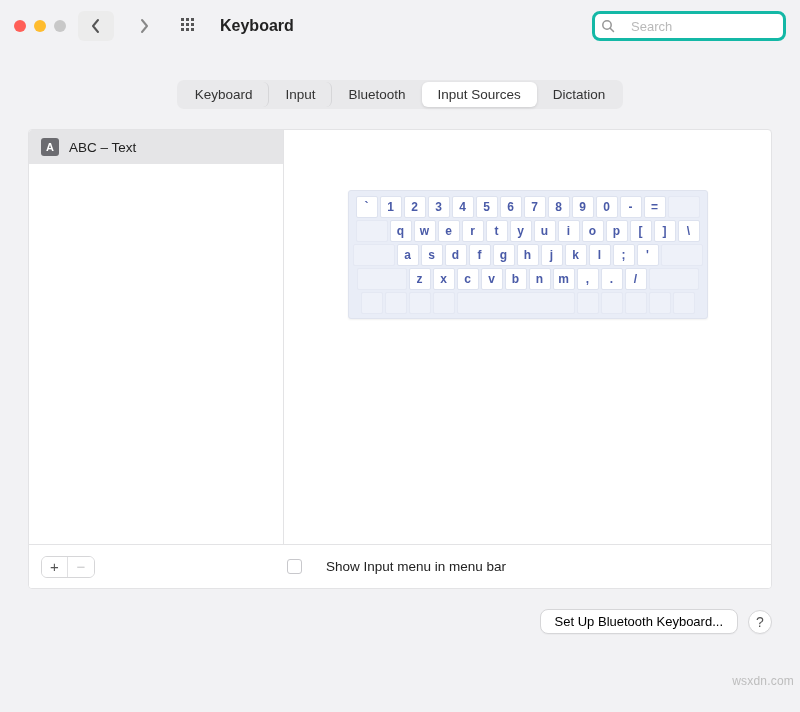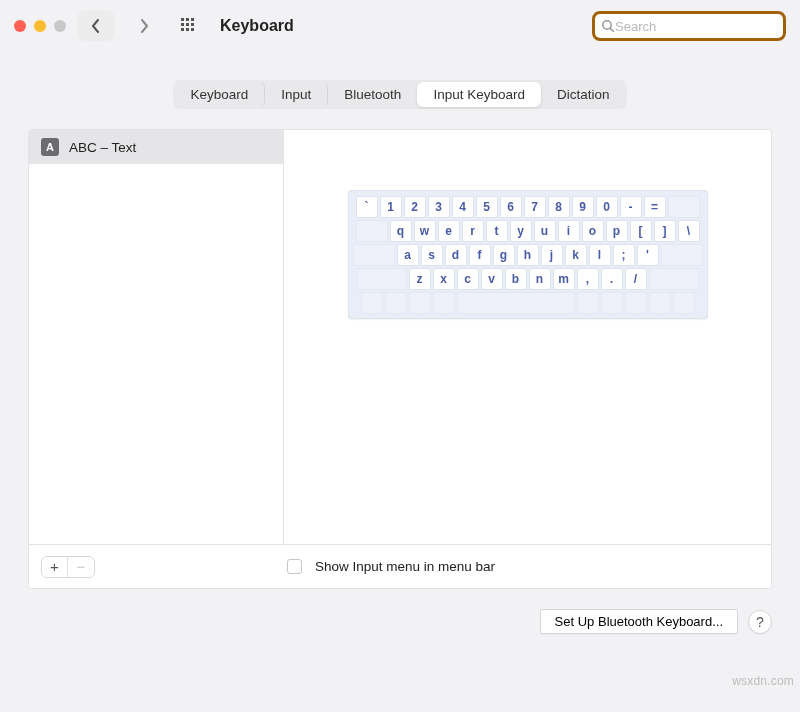--- a/index.html
+++ b/index.html
@@ -33,26 +33,26 @@
       display: flex; align-items: center; justify-content: center;
       color: #888;
       font-size: 18px;
     }
     .nav-btn.back { background: #ececec; color: #555; }
     .grid-icon { width: 30px; display:flex; align-items:center; justify-content:center; color:#555;}
     .title { font-size: 16px; font-weight: 600; margin-left: 4px;}
     .spacer { flex: 1; }
     .search-wrap {
       width: 194px; height: 30px;
-      border: 3px solid #a16207;
+      border: 3px solid #14b8a6;
       border-radius: 8px;
       background: #fff;
       display: flex; align-items: center;
       padding: 0 6px;
-      gap: 0;
+      gap: 16px;
     }
     .search-wrap svg { color: #979797; flex-shrink:0;}
     .search-input {
       border: none; outline: none;
       font-size: 13px; color: #333;
       width: 100%;
       background: transparent;
     }
     .search-input::placeholder { color: #b9b9b9; }
 
@@ -179,41 +179,41 @@
     .pm-btn {
       width: 26px;
       background:#fff;
       border:none;
       font-size:15px;
       color:#555;
       display:flex;align-items:center;justify-content:center;
     }
     .pm-btn:first-child { border-right:1px solid #e0e0e2;}
     .pm-btn.disabled { color:#c6c6c8;}
-    .chk-wrap { position:absolute; left: 258px; display:flex; align-items:center; gap:13px;}
+    .chk-wrap { position:absolute; left: 258px; display:flex; align-items:center; gap:24px;}
     .chk {
       width: 15px; height:15px;
       border:1px solid #c8c8cc;
       border-radius:3px;
       background:#fff;
     }
     .chk-label { font-size: 13.5px; color:#222;}
 
     
     .bottom {
       display:flex;
       justify-content:flex-end;
       align-items:center;
       gap: 10px;
       padding: 20px 28px 0 28px;
     }
     .btn {
       background:#fff;
       border:1px solid #d6d6d8;
-      border-radius:2px;
+      border-radius:8px;
       padding: 4px 14px;
       font-size:13px;
       box-shadow: 0 1px 1px rgba(0,0,0,0.03);
     }
     .help-btn {
       width:24px; height:24px;
       border-radius:50%;
       border:1px solid #d6d6d8;
       background:#fff;
       display:flex;align-items:center;justify-content:center;
@@ -272,21 +272,21 @@
       </svg>
     <input class="search-input" placeholder="Search" style="">
   </div>
 </div>
 
 <div class="tabs">
   <div class="seg">
     <div class="tab">Keyboard</div>
     <div class="tab">Input</div>
     <div class="tab before-active">Bluetooth</div>
-    <div class="tab active">Input Keyboard</div>
+    <div class="tab active">Input Sources</div>
     <div class="tab">Dictation</div>
   </div>
 </div>
 
 <div class="panel">
   <div class="panel-body">
     <div class="src-list">
       <div class="src-item">
         <div class="src-badge">A</div>
         <div>ABC – Text</div>

